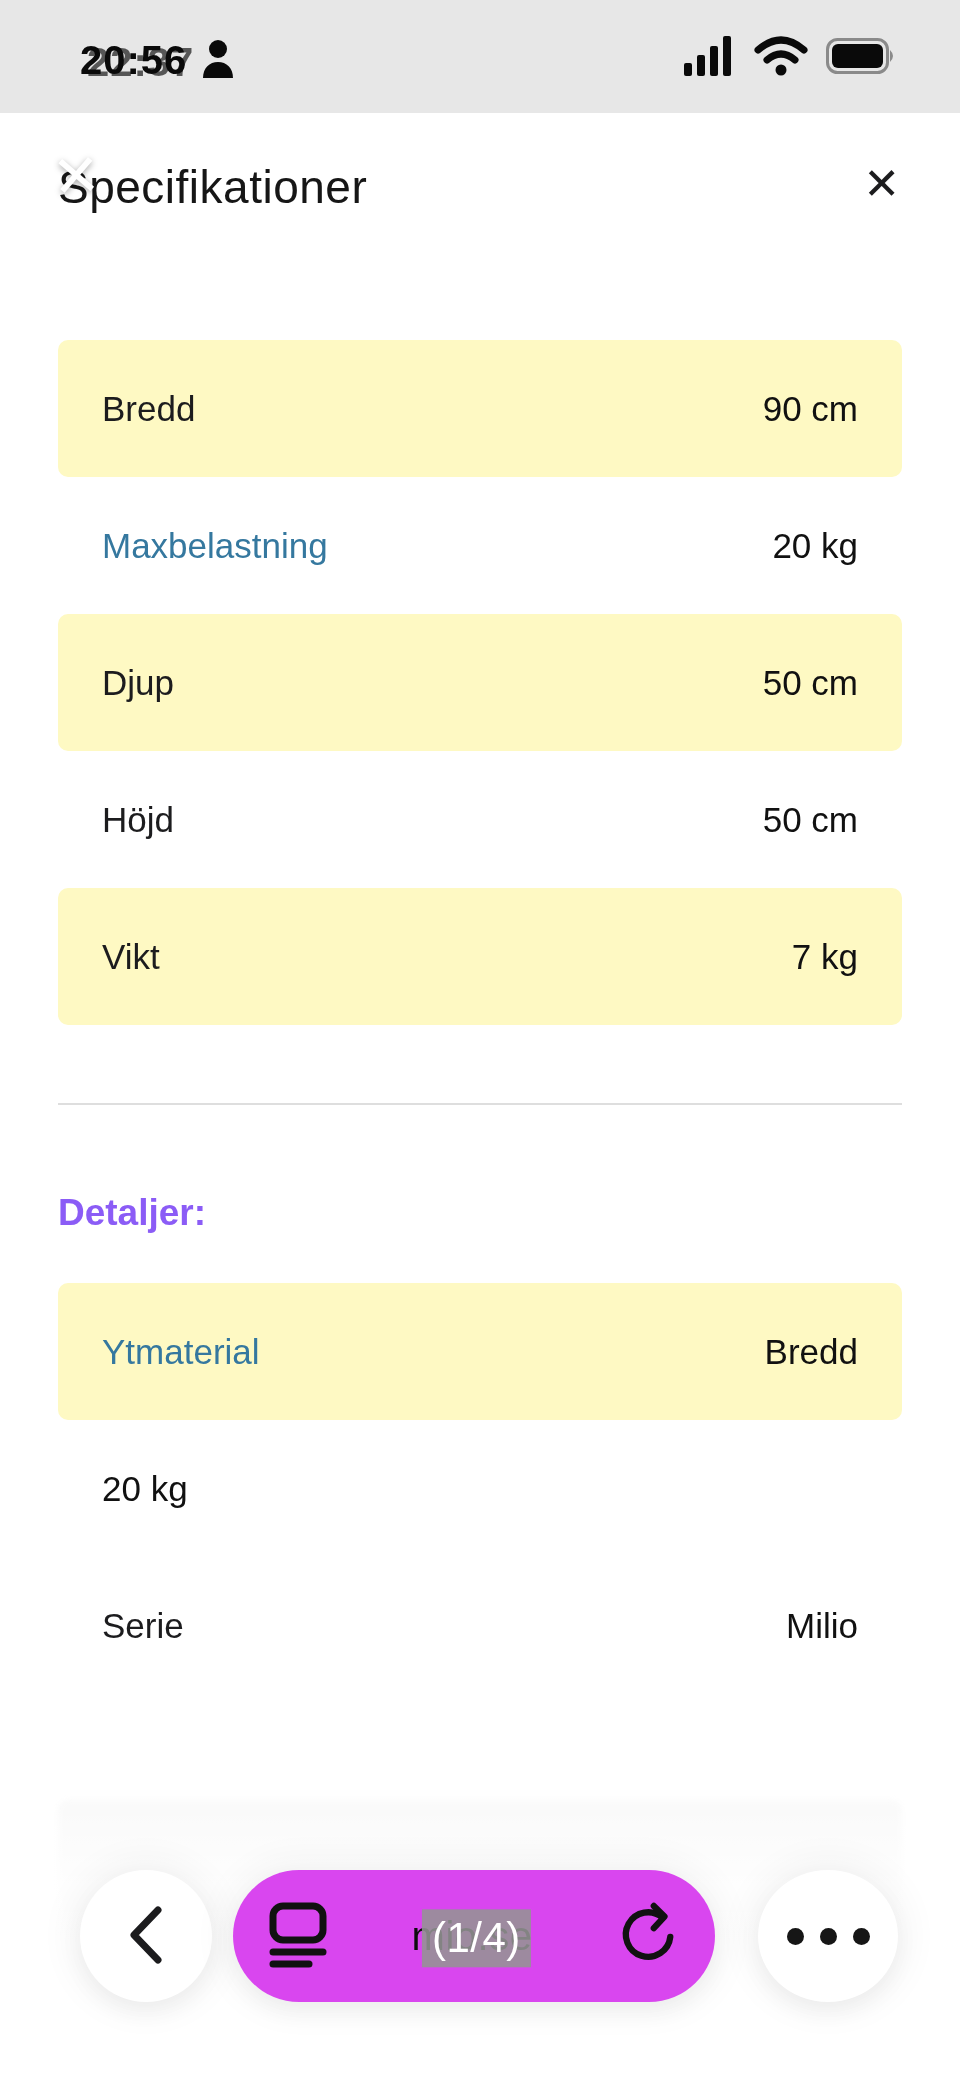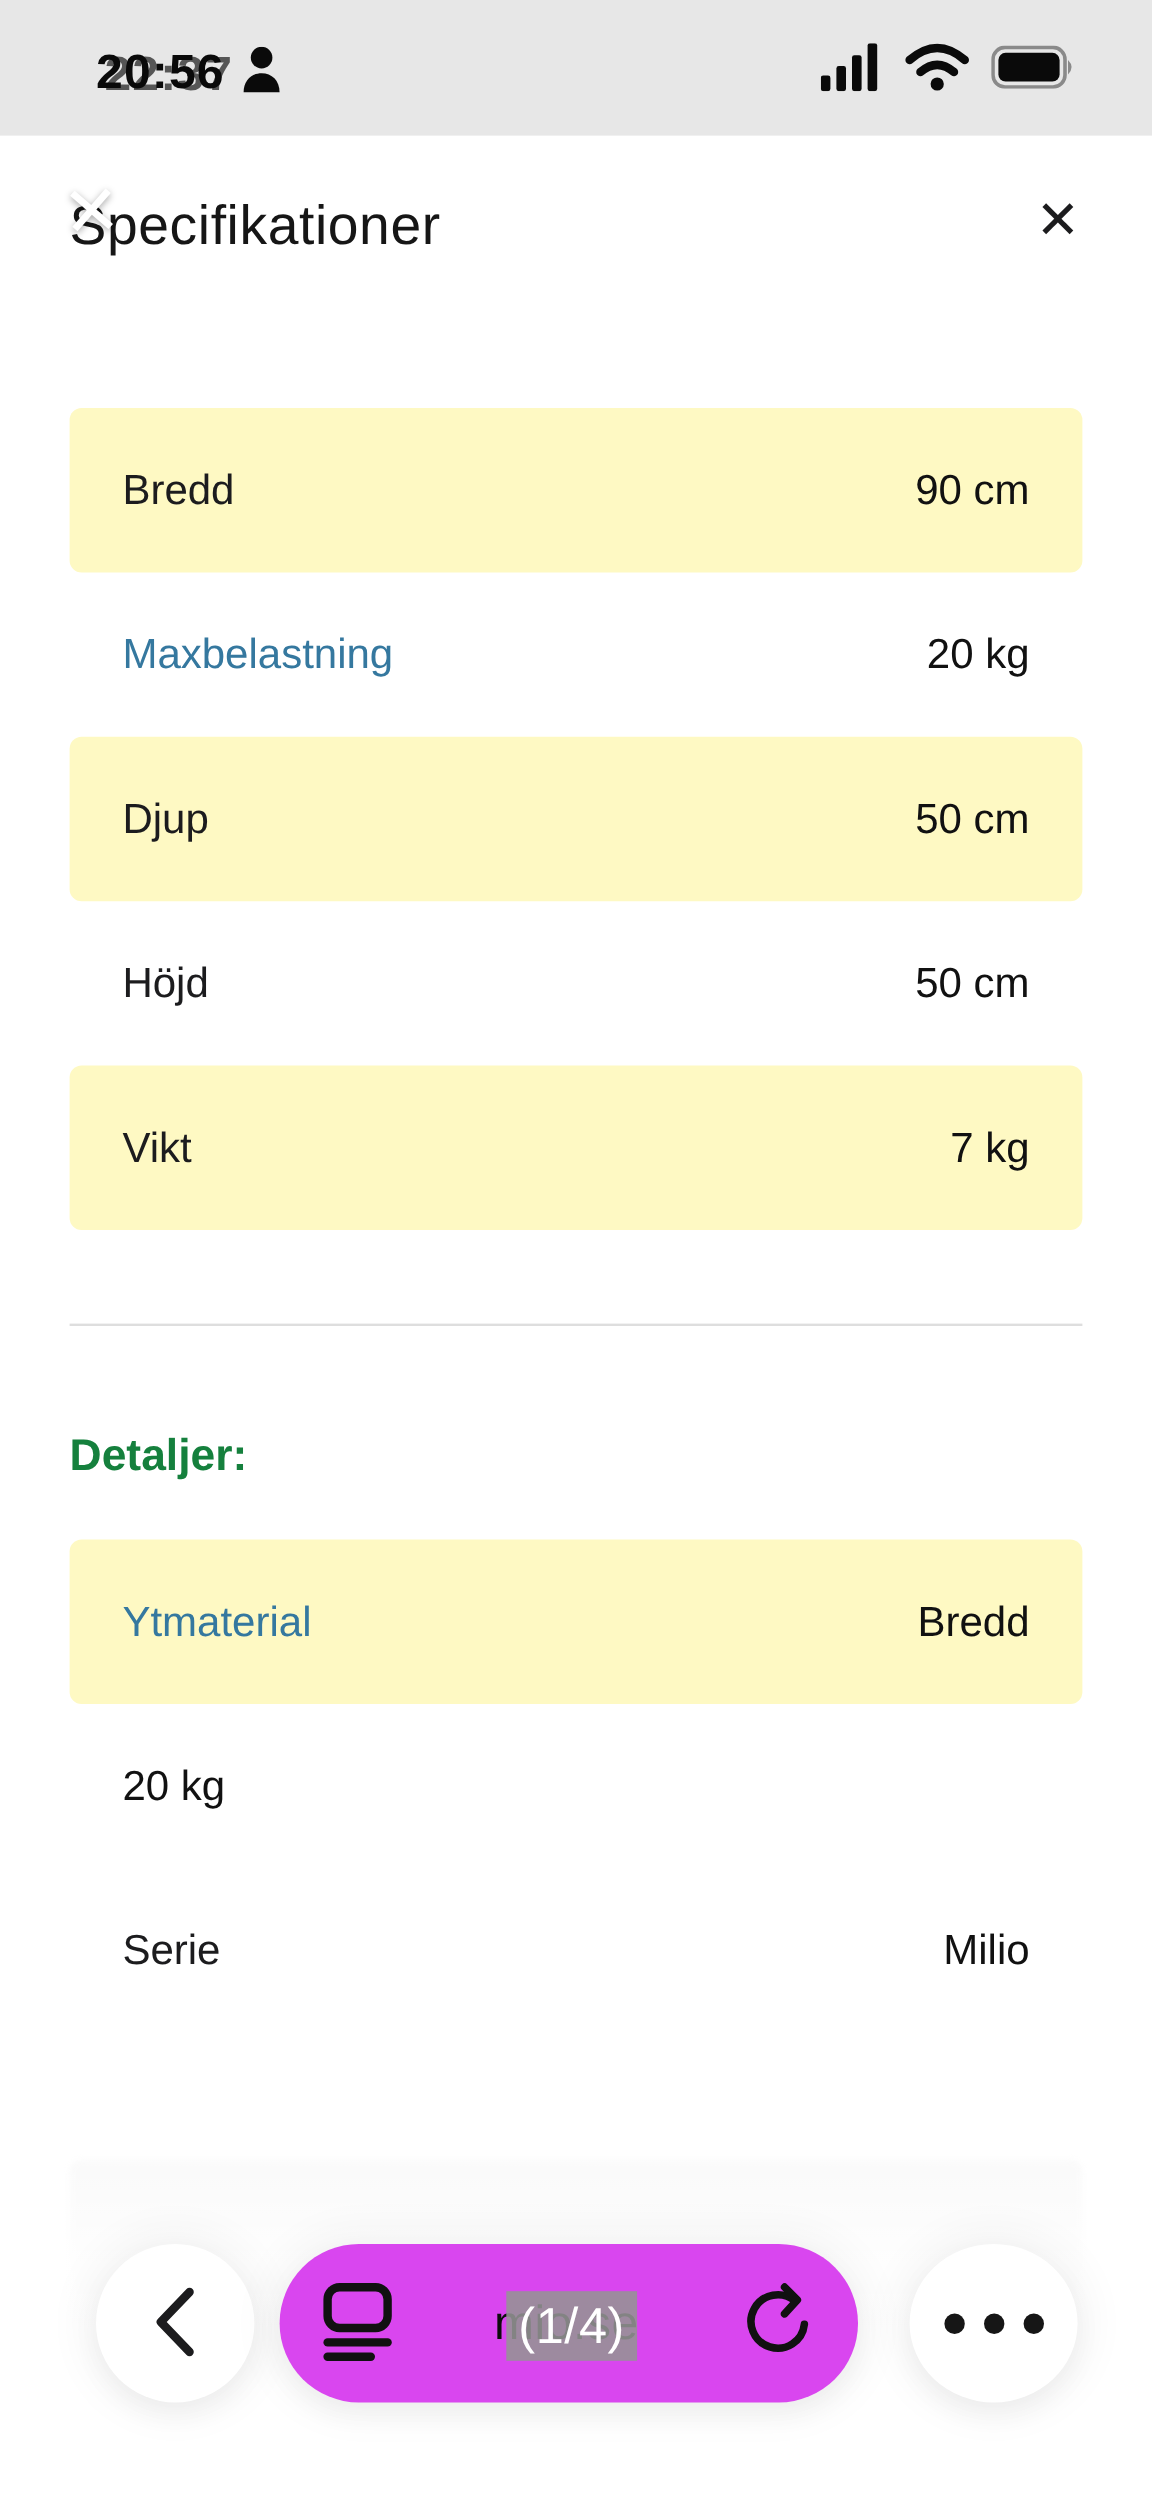--- a/index.html
+++ b/index.html
@@ -34,21 +34,21 @@
   .row{
     height:137px;display:flex;align-items:center;justify-content:space-between;
     padding:0 44px;box-sizing:border-box;font-size:35px;
   }
   .row.gray{background:#fef9c3;border-radius:10px;}
   .row .label{color:#1c1c1e;}
   .row .label.link{color:#35789f;}
   .row .value{color:#111;}
   .divider{position:absolute;left:58px;top:1103px;width:844px;height:2px;background:#dedede;}
   .details-heading{
-    position:absolute;left:58px;top:1192px;font-size:37px;font-weight:700;color:#15803d;text-align:right;
+    position:absolute;left:58px;top:1192px;font-size:37px;font-weight:700;color:#8b5cf6;text-align:right;
   }
   
   .faded-row{
     position:absolute;left:58px;top:1800px;width:844px;height:137px;background:#f2f2f2;
     border-radius:10px;opacity:.55;filter:blur(2px);
   }
   .bottom-fade{
     position:absolute;left:0;top:1770px;width:960px;height:308px;
     background:linear-gradient(to bottom, rgba(255,255,255,.15), rgba(255,255,255,.92) 40%, #ffffff 70%);
   }

